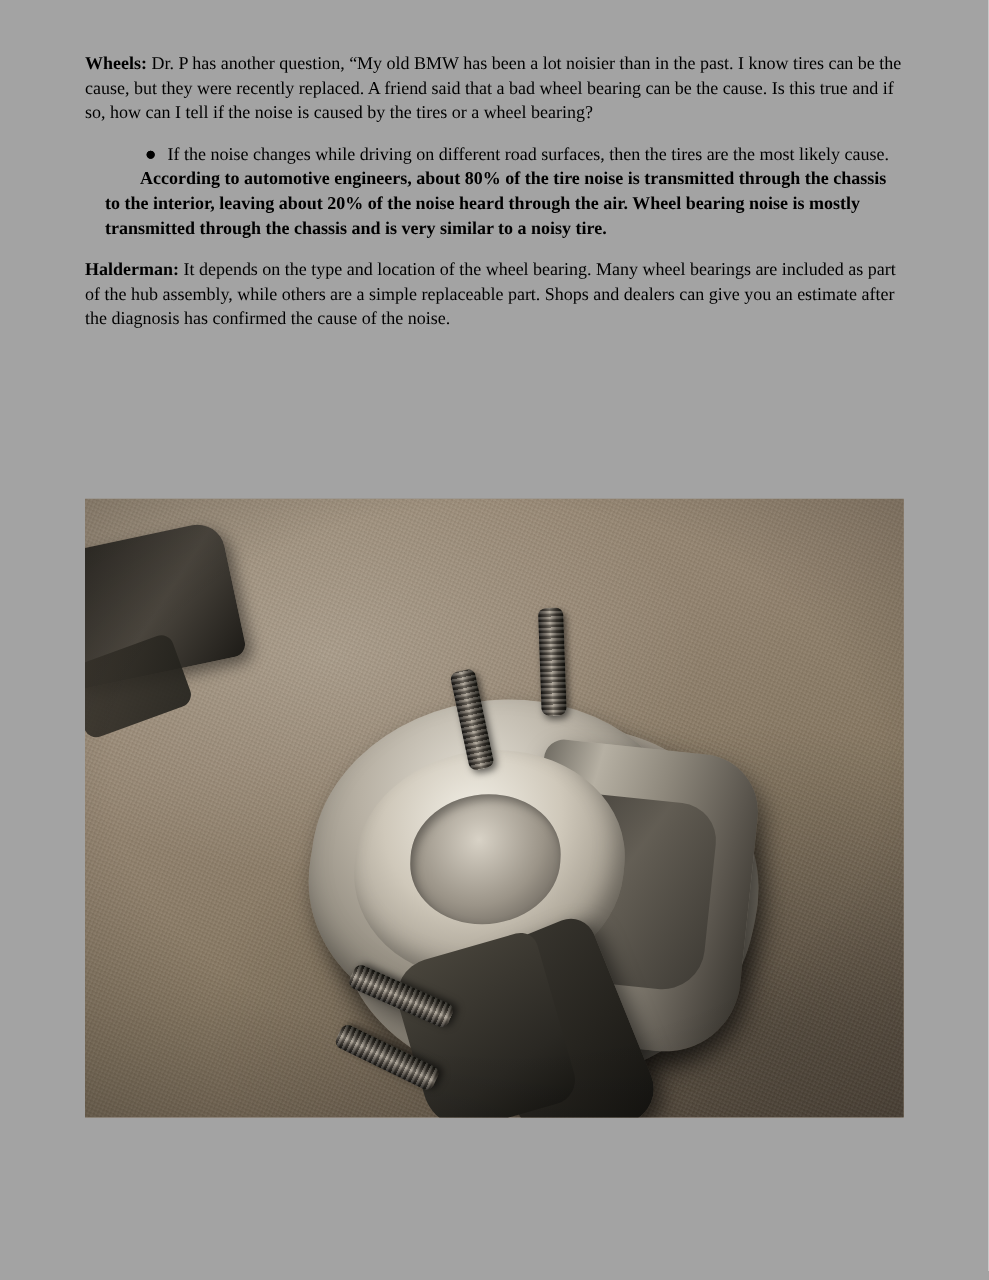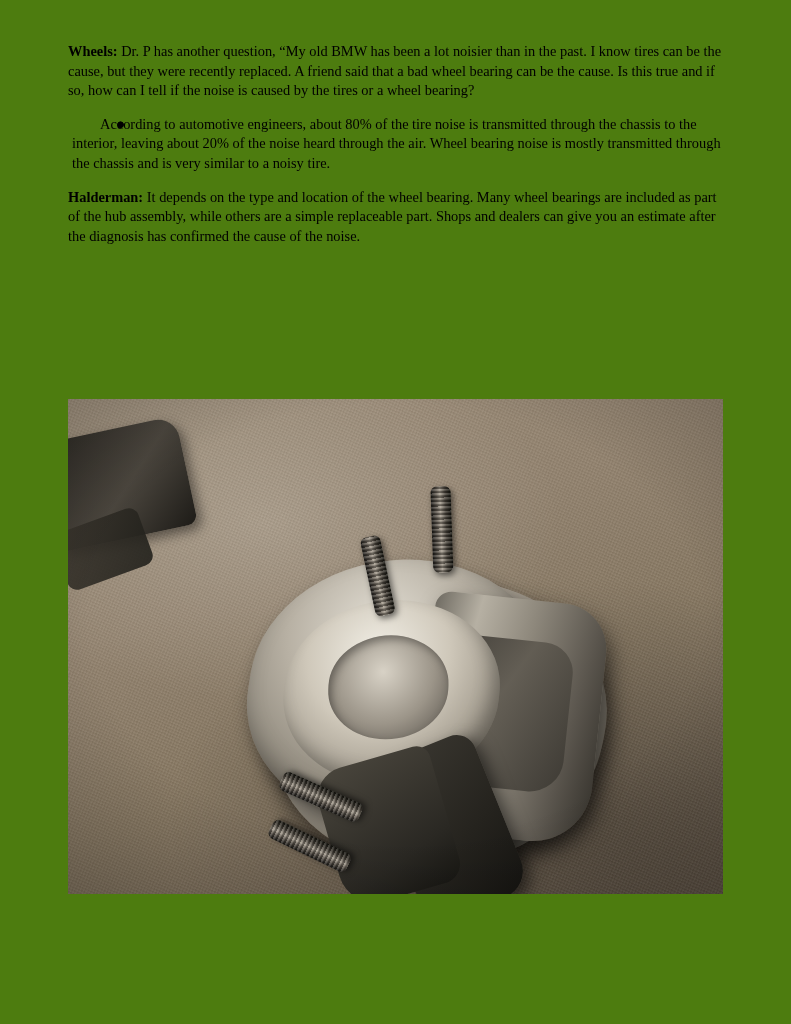--- a/index.html
+++ b/index.html
@@ -13,21 +13,21 @@
     position: relative;
     font-family: "Liberation Serif", serif;
     color: #000000;
     overflow: hidden;
   }
   .page {
     position: absolute;
     left: 0; top: 0;
     width: 791px;
     height: 1024px;
-    background: #4d7c0f;
+    background: #a3a3a3;
   }
   .content {
     position: absolute;
     left: 68px;
     top: 42px;
     width: 655px;
   }
   .para {
     font-size: 14.4px;
     line-height: 19.6px;
@@ -54,21 +54,22 @@
     position: absolute;
     left: 48px;
     top: 0;
     font-size: 15px;
     line-height: 19.6px;
   }
   .indent-para {
     font-size: 14.4px;
     line-height: 19.6px;
     text-indent: 28px;
-    margin: 0 0 14px 4px;
+    margin: 0 0 14px 16px;
+    font-weight: bold;
   }
 
   
   .photo-wrap {
     position: absolute;
     left: 68px;
     top: 399px;
     width: 655px;
     height: 495px;
     overflow: hidden;
@@ -246,21 +247,21 @@
 
 <div class="page">
 
   <div class="content">
 
     <p class="para"><span class="speaker">Wheels:</span><span> Dr. P has another question, “My old BMW has been a lot noisier than in the past.  I know tires can be the cause, but they were recently replaced.  A friend said that a bad wheel bearing can be the cause.  Is this true and if so, how can I tell if the noise is caused by the tires or a wheel bearing?</span></p>
 
 
     <ul class="bullets">
       <li><span class="dot">●</span></li>
-      <li><span class="dot">●</span></li>
+      <li><span class="dot">●</span><span>If the noise changes while driving on different road surfaces, then the tires are the most likely cause.</span></li>
     </ul>
 
     <p class="indent-para">According to automotive engineers, about 80% of the tire noise is transmitted through the chassis to the interior, leaving about 20% of the noise heard through the air.  Wheel bearing noise is mostly transmitted through the chassis and is very similar to a noisy tire.</p>
 
 
     <p class="para"><span class="speaker">Halderman:</span><span>  It depends on the type and location of the wheel bearing.  Many wheel bearings are included as part of the hub assembly, while others are a simple replaceable part.  Shops and dealers can give you an estimate after the diagnosis has confirmed the cause of the noise.</span></p>
 
   </div>
 
   <div class="photo-wrap" title="Photograph of a wheel hub and bearing assembly with four wheel studs, resting on a cardboard surface">

